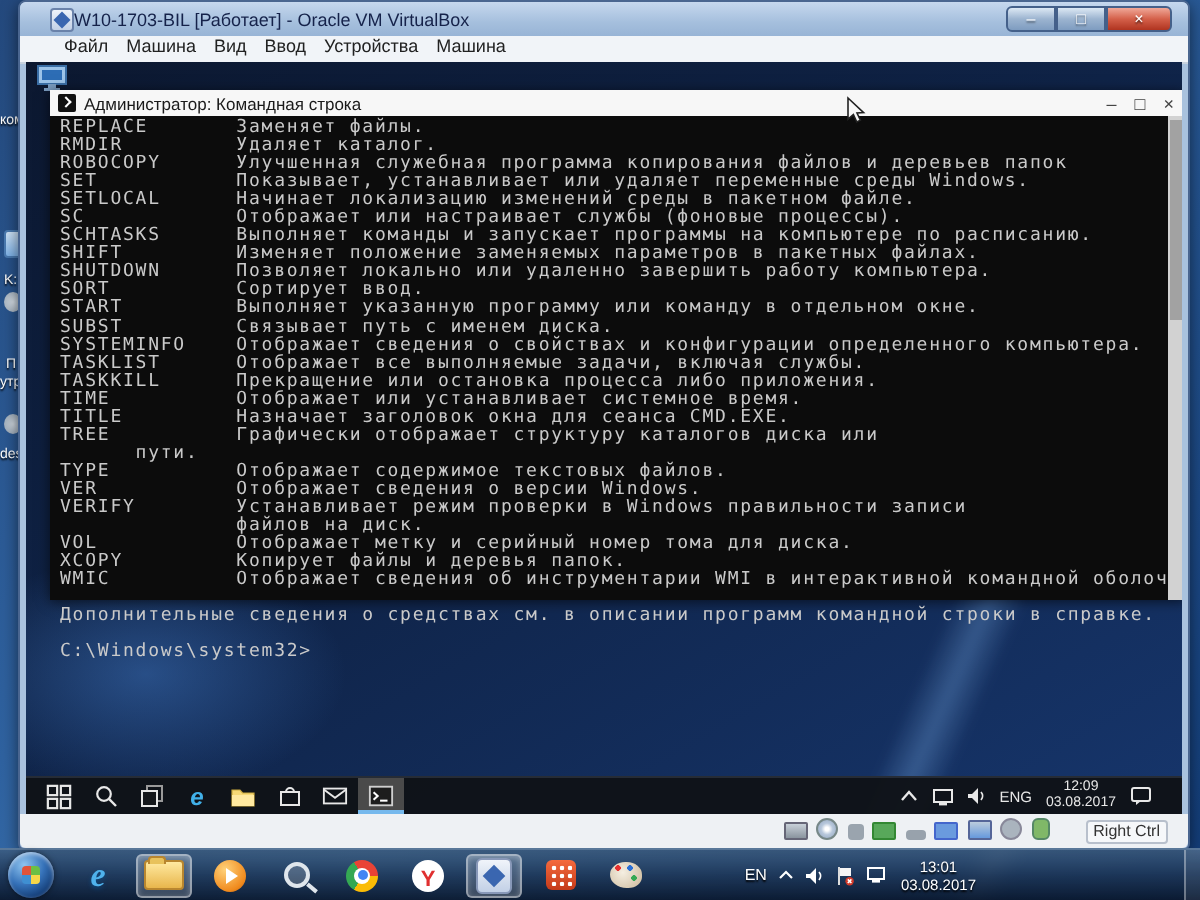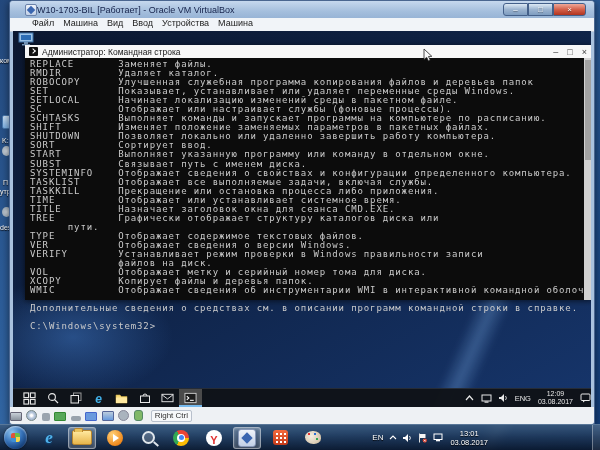--- a/index.html
+++ b/index.html
@@ -66,28 +66,28 @@
     font-family:"DejaVu Sans Mono",monospace;font-size:9px;line-height:9.05px;
     letter-spacing:.88px;color:#cacaca;white-space:pre}
   .cmd-scrollbar{position:absolute;right:0;top:0;bottom:0;width:9px;background:#d2d2d2}
   .cmd-scroll-thumb{position:absolute;left:1px;right:1px;top:2px;height:100px;background:#a2a2a2}
   
   .vm-taskbar{position:absolute;left:0;right:0;bottom:0;height:18px;
     background:rgba(16,19,24,.97);border-top:1px solid #262c36;display:flex;align-items:center;z-index:3}
   .vm-apps{display:flex;padding-left:5px;height:100%}
   .vm-app{width:23px;height:100%;display:flex;align-items:center;justify-content:center}
   .vm-app.active{background:#4a4a4a;box-shadow:inset 0 -2px 0 #76b9ed}
-  .vm-tray{margin-left:auto;display:flex;align-items:center;gap:7px;color:#e8e8e8}
+  .vm-tray{margin-left:auto;display:flex;align-items:center;gap:7px;padding-right:15px;color:#e8e8e8}
   .vm-lang{font-size:7.5px}
   .vm-clock{font-size:7px;line-height:1.18;text-align:center;white-space:nowrap}
   .vm-cursor{position:absolute;left:410px;top:17px;z-index:6}
   
   .vbox-statusbar{position:absolute;left:0;right:0;bottom:0;height:17px;background:#eef1f4;
-    border-radius:0 0 3px 3px;display:flex;align-items:center;justify-content:flex-start;
-    gap:3px;padding-right:10px;box-sizing:border-box}
+    border-radius:0 0 3px 3px;display:flex;align-items:center;justify-content:flex-end;
+    gap:13px;padding-right:10px;box-sizing:border-box}
   .rc-label{font-size:8px;color:#333;margin-left:5px;border:1px solid #b8c0cc;background:#f6f8fa;
     padding:0 3px;border-radius:2px;line-height:10px}
   .sic{display:inline-block}
   .s-hdd{width:10px;height:7px;background:linear-gradient(#c8d0d8,#8a949e);border:1px solid #667;border-radius:1px}
   .s-optical-disk{width:9px;height:9px;border-radius:50%;background:radial-gradient(#fff 15%,#b8c8dc 45%,#90a4bc);border:1px solid #788}
   .s-audio{width:8px;height:8px;background:#9aa4ae;border-radius:2px}
   .s-network{width:10px;height:7px;background:#58a85a;border-radius:1px;border:1px solid #383}
   .s-usb{width:10px;height:5px;background:#98a2ac;border-radius:2px}
   .s-shared-folders{width:10px;height:7px;background:#6a9ade;border:1px solid #4466cc;border-radius:1px}
   .s-display{width:10px;height:8px;background:linear-gradient(#bbccdd,#6699dd);border:1px solid #556699;border-radius:1px}

